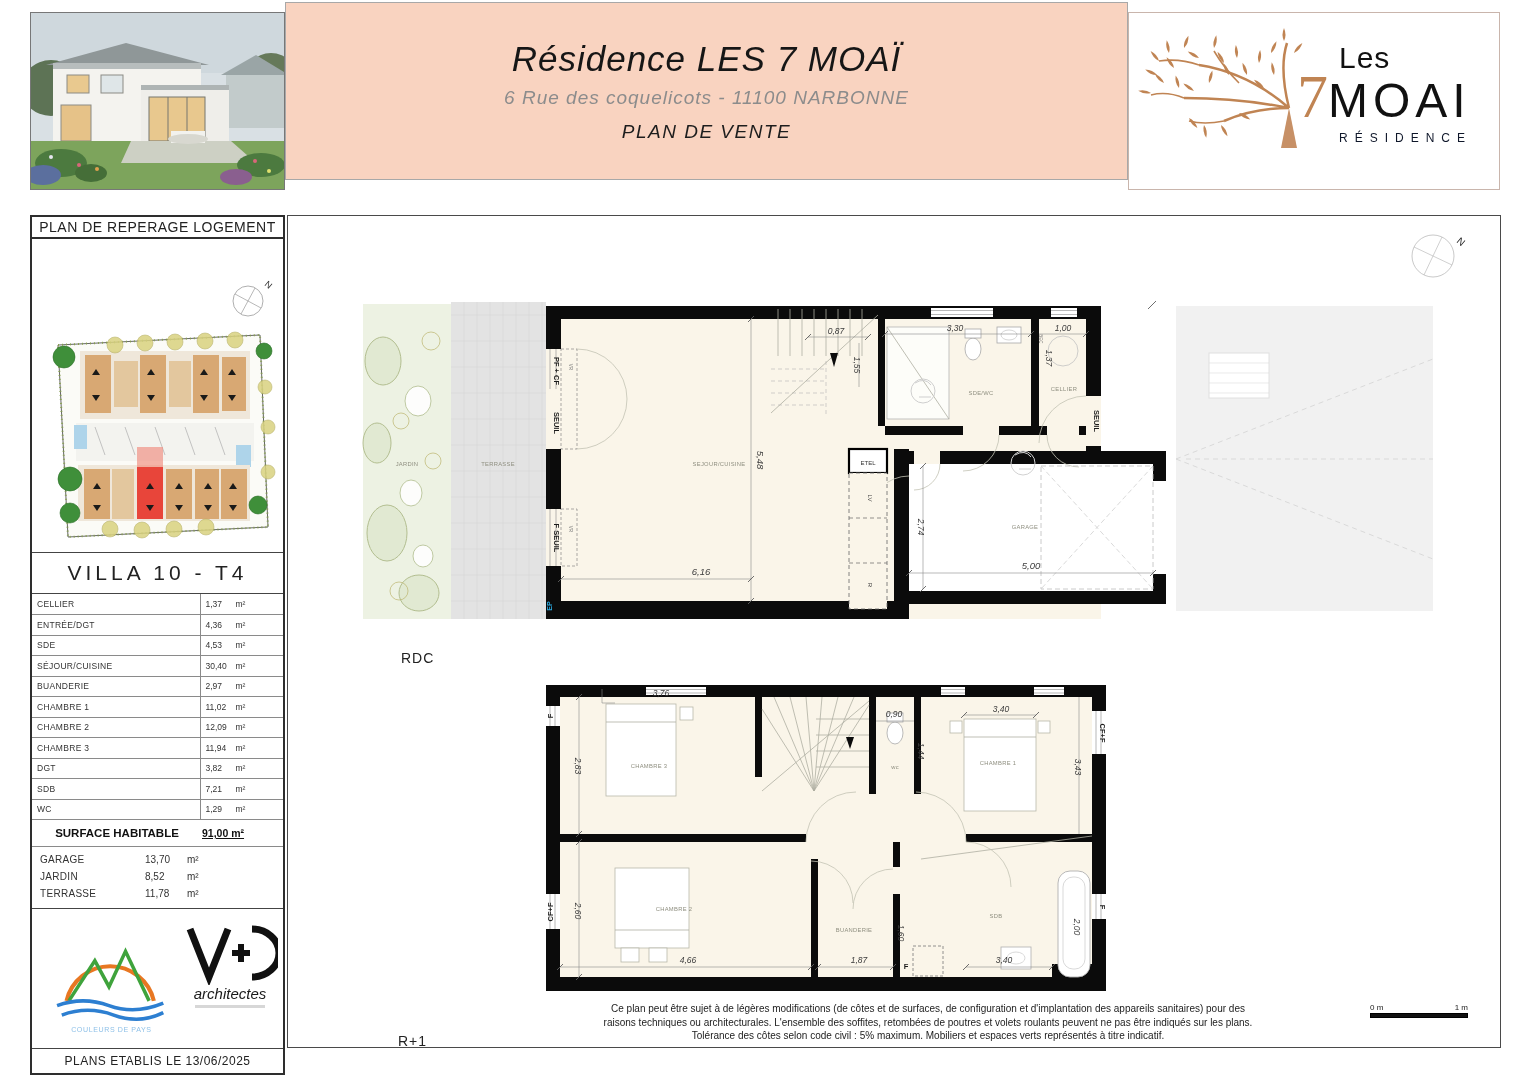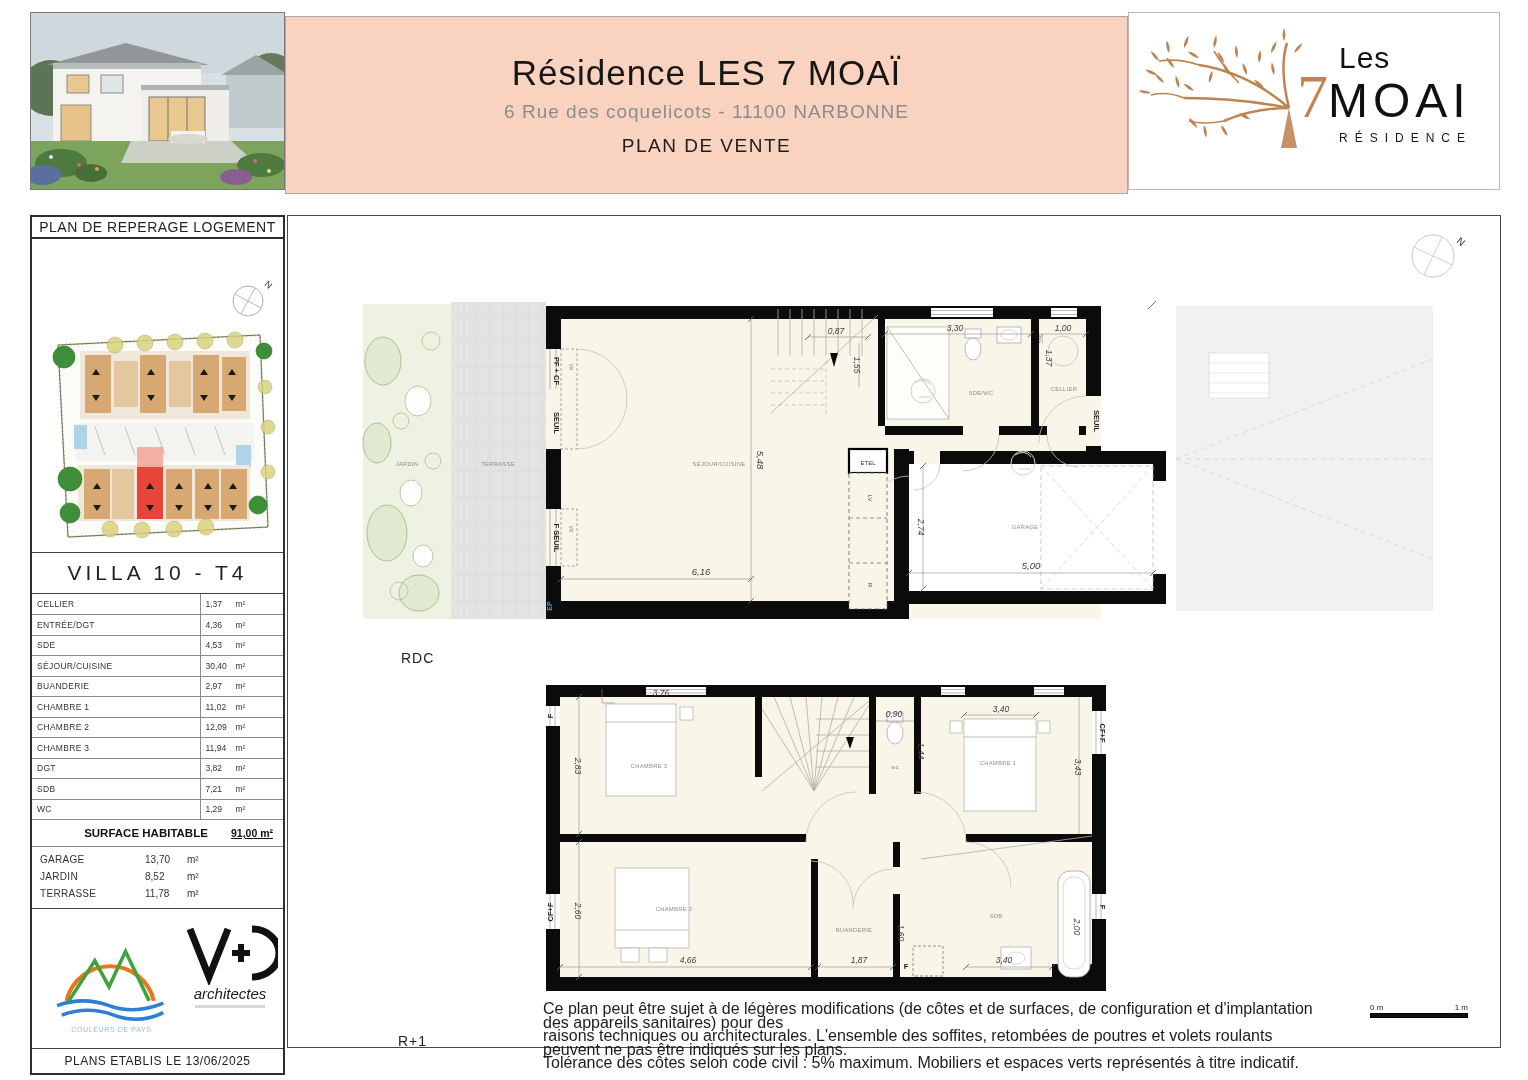--- a/index.html
+++ b/index.html
@@ -1,56 +1,56 @@
 <!DOCTYPE html>
 <html><head>
 <meta charset="utf-8">
 <style>
   * { margin:0; padding:0; box-sizing:border-box; }
   body { background:#fff; font-family:"Liberation Sans",sans-serif; }
   .page { position:relative; width:1528px; height:1080px; background:#fff; overflow:hidden; }
 
   
   .photo { position:absolute; left:30px; top:12px; width:255px; height:178px; border:1px solid #777; overflow:hidden; }
-  .banner { position:absolute; left:285px; top:16px; width:843px; height:178px; background:#f9d3c0; border:1px solid #a8a8a8; display:flex; flex-direction:column; align-items:center; justify-content:center; gap:8px; }
+  .banner { position:absolute; left:285px; top:2px; width:843px; height:178px; background:#f9d3c0; border:1px solid #a8a8a8; display:flex; flex-direction:column; align-items:center; justify-content:center; gap:8px;font-style:italic; }
   .banner .t1 { font-size:35px; color:#161616; letter-spacing:1px; }
   .banner .t2 { font-size:19px; color:#8c8c8c; letter-spacing:1px; }
   .banner .t3 { font-size:19px; color:#1d1d1d; letter-spacing:1.5px; margin-top:4px; }
   .logobox { position:absolute; left:1128px; top:12px; width:372px; height:178px; background:#fff; border:1px solid #c9b5ac; display:flex; align-items:center; }
   .logotext { position:absolute; left:168px; top:28px; width:200px; }
   .logotext .les { font-size:30px; color:#111; letter-spacing:1px; margin-left:42px; margin-bottom:-10px;}
   .logotext .row { display:flex; align-items:baseline; }
   .logotext .seven { font-family:"Liberation Serif",serif; font-size:62px; color:#c08453; line-height:1; }
   .logotext .moai { font-size:48px; color:#111; letter-spacing:5px; line-height:1; }
   .logotext .res { font-size:12px; color:#0f172a; letter-spacing:7px; margin-top:4px; margin-left:42px; }
 
   
   .sidebar { position:absolute; left:30px; top:215px; width:255px; height:860px; border:2px solid #2e2e2e; background:#fff; }
   .sb-title { height:22px; border-bottom:2px solid #2e2e2e; display:flex; align-items:center; justify-content:center; font-size:14px; letter-spacing:.5px; color:#222; }
   .siteplan { position:relative; height:313px; }
   .villa-title { height:42px; border-top:1.5px solid #444; border-bottom:1.5px solid #444; display:flex; align-items:center; justify-content:center; font-size:21px; letter-spacing:4px; color:#222; }
   .rooms-table { width:100%; border-collapse:collapse; }
   .rooms-table td { border-bottom:1px solid #8a8a8a; font-size:8.5px; color:#333; height:20.5px; padding:0 5px; }
   .rooms-table td.lab { border-right:1px solid #8a8a8a; width:168px; letter-spacing:.3px; }
   .rooms-table td.val span.a { display:inline-block; width:30px; }
-  .surface { display:flex; align-items:center; height:27px; border-bottom:1px solid #8a8a8a;padding-left:29px; }
+  .surface { display:flex; align-items:center; height:27px; border-bottom:1px solid #8a8a8a; }
   .surface .sl { font-weight:bold; font-size:11.5px; width:170px; text-align:center; color:#111; }
   .surface .sv { font-weight:bold; font-size:10.5px; text-decoration:underline; color:#111; }
   .annexes { padding:4px 8px 6px 8px; border-bottom:1.5px solid #444; }
   .annexes .arow { display:flex; font-size:10px; color:#333; height:17px; align-items:center; }
   .annexes .al { width:105px; letter-spacing:.3px; }
   .annexes .aa { width:42px; }
   .logos { position:relative; height:142px; }
   .sb-footer { position:absolute; bottom:0; left:0; right:0; height:25px; border-top:1.5px solid #444; display:flex; align-items:center; justify-content:center; font-size:12px; color:#222; letter-spacing:.5px; }
   .vd-sub { width:70px; height:3px; background:#d7d7d7; margin-top:2px; }
 
   
   .planarea { position:absolute; left:287px; top:215px; width:1214px; height:833px; border:1.5px solid #4a4a4a; background:#fff; }
   .floorlabel { position:absolute; font-size:14px; color:#222; letter-spacing:1px;margin-top:29px; }
-  .disclaimer { position:absolute; left:255px; top:786px; width:770px; text-align:left; font-size:16px; line-height:13.5px; color:#1c1c1c; }
+  .disclaimer { position:absolute; left:255px; top:786px; width:770px; text-align:center; font-size:10px; line-height:13.5px; color:#1c1c1c; }
   .scalebar { position:absolute; left:1082px; top:787px; width:98px; }
   .scalebar .lbl { display:flex; justify-content:space-between; font-size:8px; color:#222; }
   .scalebar .bar { height:5px; background:#111; border:1px solid #000; margin-top:1px; }
 
   
   .dim { font:italic 8.5px "Liberation Sans",sans-serif; fill:#3d3d3d; text-anchor:middle; }
   .dimb { font:italic 9.5px "Liberation Sans",sans-serif; fill:#3d3d3d; text-anchor:middle; }
   .rm { font:5.8px "Liberation Sans",sans-serif; fill:#8f8f80; text-anchor:middle; letter-spacing:.3px; }
   .wl { font:600 7.5px "Liberation Sans",sans-serif; fill:#1a1a1a; text-anchor:middle; }
   .tiny { font:4.5px "Liberation Sans",sans-serif; fill:#777; text-anchor:middle; }

